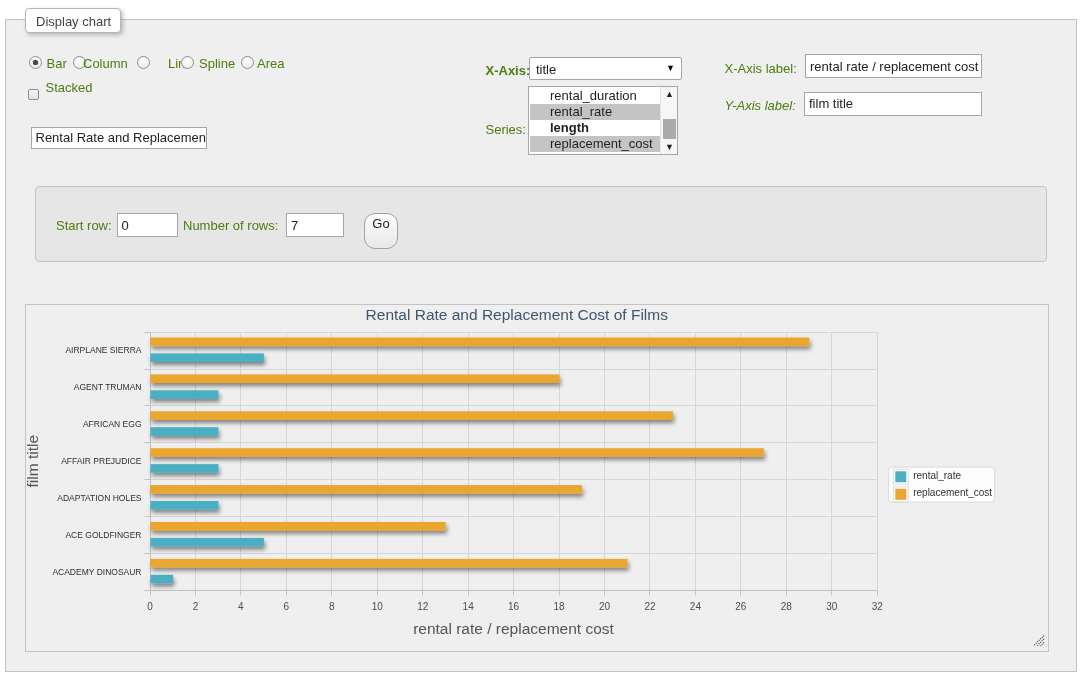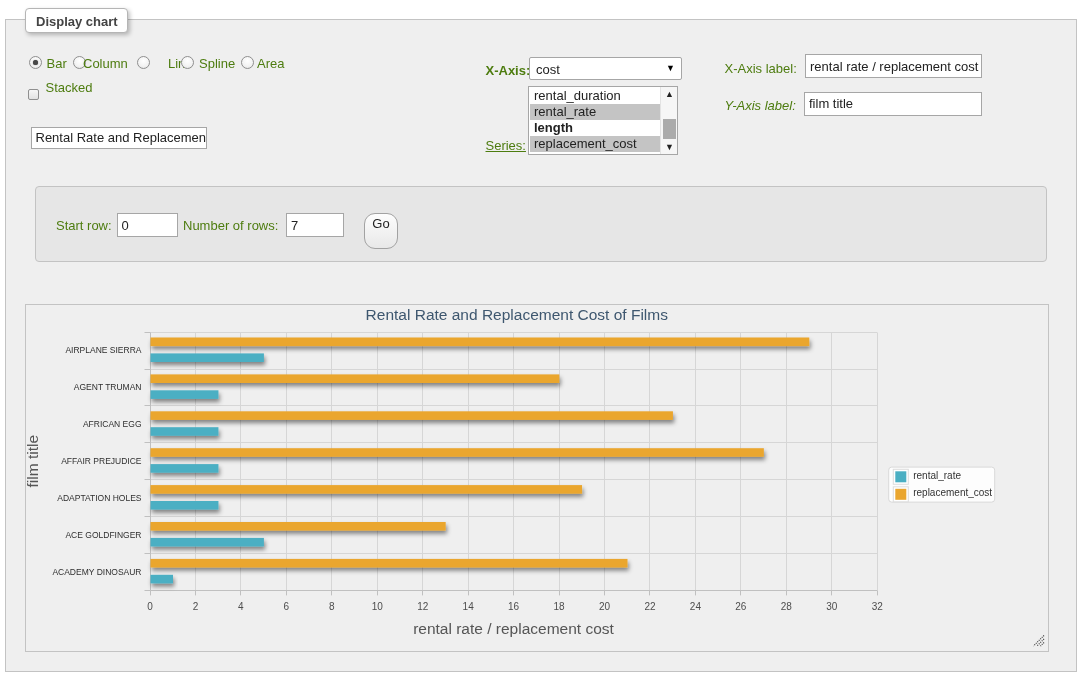--- a/index.html
+++ b/index.html
@@ -3,38 +3,38 @@
 <meta charset="utf-8">
 <style>
 * { margin:0; padding:0; box-sizing:border-box; }
 html,body { background:#fff; }
 #page { position:relative; width:1081px; height:681px; background:#ffffff;
   font-family:"Liberation Sans", sans-serif; font-size:13px; color:#333; overflow:hidden; }
 .abs { position:absolute; }
 #fs { left:5px; top:19px; width:1072px; height:653px; border:1px solid #c3c3c3; background:#efefef; }
 #legend { left:25px; top:8px; height:25px; padding:5px 9px 0 10px; background:#ffffff;
   border:1px solid #b5b5b5; border-radius:4px; box-shadow:2px 2px 4px rgba(0,0,0,0.25);
-  font-weight:bold; font-size:13px; color:#444; }
+  font-weight:normal; font-size:13px; color:#444; }
 .radio { width:13px; height:13px; border-radius:50%; border:1px solid #8f8f8f; box-sizing:border-box;
   background:radial-gradient(circle at 50% 35%, #ffffff 0%, #f2f2f2 60%, #dedede 100%); }
 .radio.on::after { content:""; position:absolute; left:3px; top:3px; width:5px; height:5px;
   border-radius:50%; background:#484848; box-shadow:0 0 1px #484848; }
 .cb { width:11px; height:11px; border:1px solid #8f8f8f; border-radius:2px; box-sizing:border-box;
   background:linear-gradient(#f6f6f6, #e2e2e2); }
 input[type=text] { position:absolute; border:1px solid #a6a6a6; border-radius:0;
   background:#fff; font-family:"Liberation Sans",sans-serif; font-size:13px; color:#222;
   padding:0 0 0 4px; outline:none; }
 .lbl { position:absolute; font-size:13px; color:#4d7c0f; white-space:nowrap; }
 #xsel { left:529px; top:56.5px; width:153px; height:23px; border:1px solid #a6a6a6;
   background:#fff; border-radius:2px; }
 #xsel span.v { position:absolute; left:6px; top:4px; font-size:13px; color:#222; }
 #xsel span.a { position:absolute; right:6px; top:5px; font-size:9px; color:#000; }
 #mslist { left:528px; top:86px; width:150px; height:69px; border:1px solid #a6a6a6; background:#fff; overflow:hidden; }
 #mslist .opt { position:absolute; left:1px; width:131px; height:16px; line-height:16px;
-  padding-left:4px; font-size:13px; color:#222; }
+  padding-left:20px; font-size:13px; color:#222; }
 #mslist .opt.sel { background:#c4c4c4; }
 #sb { position:absolute; right:0; top:0; width:17px; height:67px; background:#f6f6f6; border-left:1px solid #e3e3e3; }
 #sb .btn { position:absolute; left:0; width:17px; height:14px; text-align:center; color:#222;
   font-size:9px; line-height:14px; }
 #sb .thumb { position:absolute; left:2px; width:13px; background:#ababab; }
 #panel { left:35px; top:186px; width:1012px; height:76px; background:#e6e6e6;
   border:1px solid #c3c3c3; border-radius:4px; }
 #gobtn { left:364px; top:213px; width:34px; height:36px; border:1px solid #a2a2a2; border-radius:11px;
   background:linear-gradient(#fdfdfd,#e8e8e8); text-align:center; line-height:20px; font-size:13px; color:#222; }
 #chartbox { left:24.5px; top:303.5px; width:1024px; height:348px; border:1px solid #c3c3c3; background:#efefef; }
@@ -57,25 +57,25 @@
   <div class="abs radio" style="left:240.5px; top:55.5px;"></div>
   <div class="lbl" style="left:257px; top:56px;">Area</div>
 
   <div class="abs cb" style="left:28px; top:89px;"></div>
   <div class="lbl" style="left:45.5px; top:80px;">Stacked</div>
 
   <input type="text" style="left: 30.5px; top: 126.5px; width: 176px; height: 22px;" value="Rental Rate and Replacement Cost of Films">
 
   <div class="lbl" style="left:485.5px; top:62.5px;font-weight:bold;">X-Axis:</div>
   <div class="abs" id="xsel">
-      <span class="v">cost</span>
+      <span class="v">title</span>
       <span class="a">▼</span>
     </div>
 
-  <div class="lbl" style="left:485.5px; top:138px;text-decoration:underline;">Series:</div>
+  <div class="lbl" style="left:485.5px; top:122px;">Series:</div>
   <div class="abs" id="mslist">
     <div class="opt" style="top:1px;">rental_duration</div>
     <div class="opt sel" style="top:17px;">rental_rate</div>
     <div class="opt" style="top:33px;font-weight:bold;">length</div>
     <div class="opt sel" style="top:49px;">replacement_cost</div>
     <div id="sb">
       <div class="btn" style="top:0;">▲</div>
       <div class="thumb" style="top:32px; height:20px;"></div>
       <div class="btn" style="bottom:0;">▼</div>
     </div>

